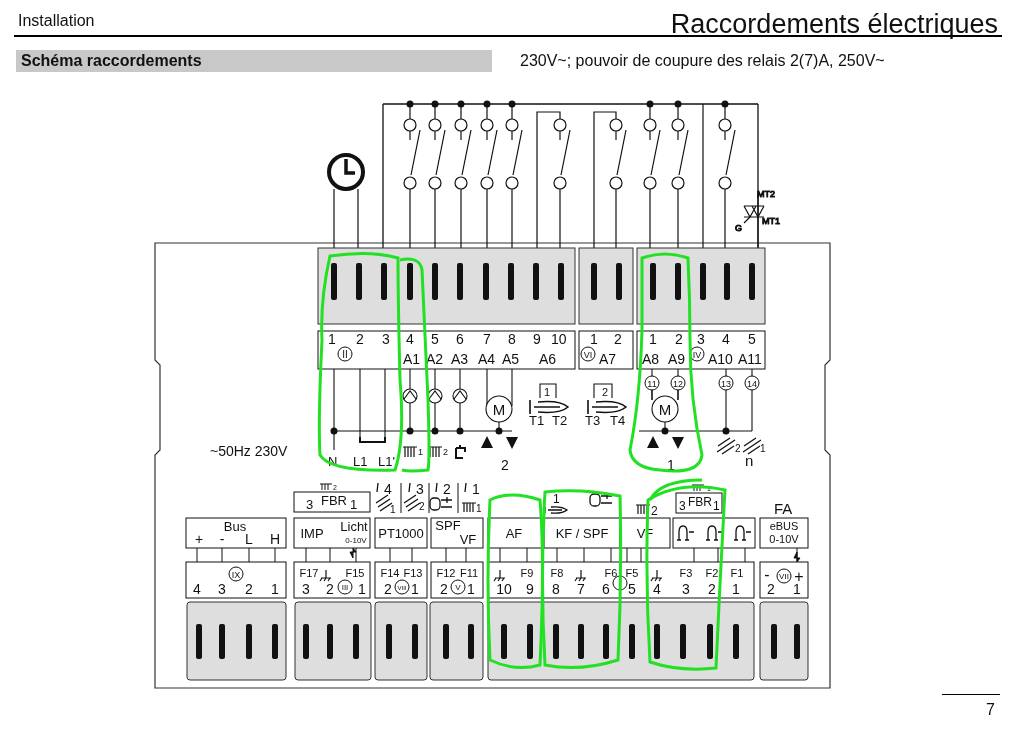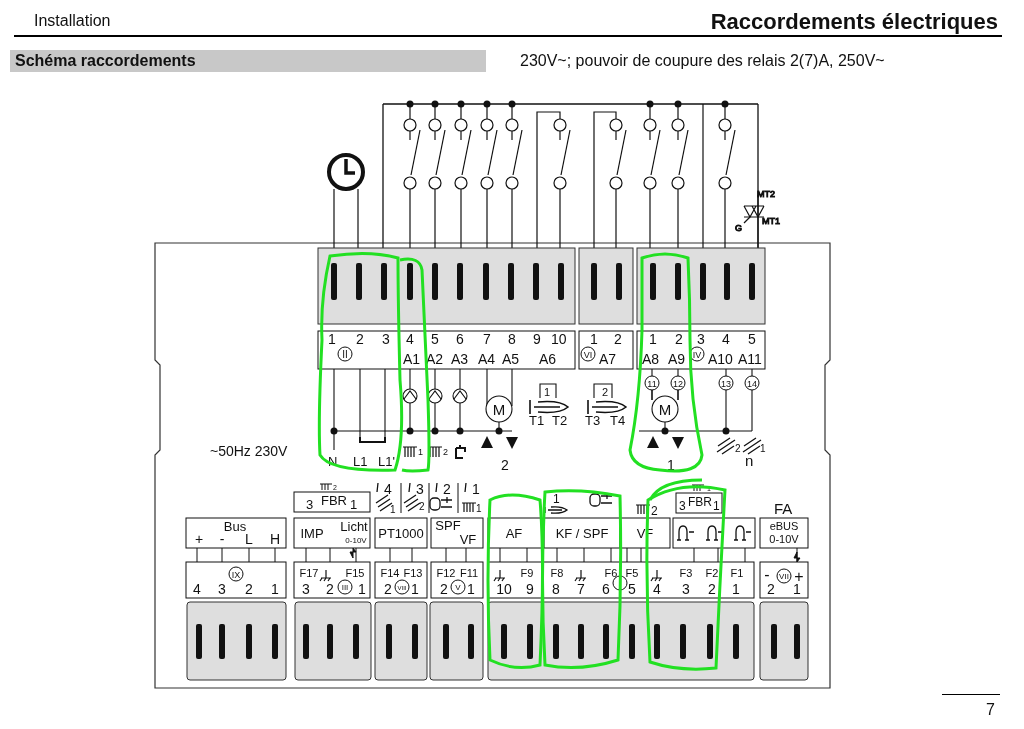--- a/index.html
+++ b/index.html
@@ -1,21 +1,21 @@
 <!DOCTYPE html>
 <html><head>
 <meta charset="utf-8">
 <style>
   html, body { margin: 0; padding: 0; background: #ffffff; }
   body { width: 1024px; height: 729px; position: relative; overflow: hidden;
          font-family: "Liberation Sans", sans-serif; color: #111; }
-  .hdr-left { position: absolute; left: 34px; top: 12px; font-size: 16px; }
-  .hdr-right { position: absolute; right: 26px; top: 9px; font-size: 22px; font-weight: bold; }
+  .hdr-left { position: absolute; left: 18px; top: 12px; font-size: 16px; }
+  .hdr-right { position: absolute; right: 26px; top: 9px; font-size: 27px; font-weight: normal; }
   .hdr-rule { position: absolute; left: 14px; top: 35px; width: 988px; height: 2px; background: #000; }
-  .section-bar { position: absolute; left: 10px; top: 50px; width: 476px; height: 22px; background: #c8c8c8; }
+  .section-bar { position: absolute; left: 16px; top: 50px; width: 476px; height: 22px; background: #c8c8c8; }
   .section-bar span { position: absolute; left: 5px; top: 2px; font-weight: bold; font-size: 16px; }
   .spec { position: absolute; left: 520px; top: 52px; font-size: 16px; }
   .foot-rule { position: absolute; left: 942px; top: 694px; width: 58px; height: 1px; background: #000; }
   .page-num { position: absolute; left: 986px; top: 701px; font-size: 16px; }
   svg { position: absolute; left: 0; top: 0; }
   svg text { font-family: "Liberation Sans", sans-serif; fill: #111; }
 </style>
 </head>
 <body>
 

